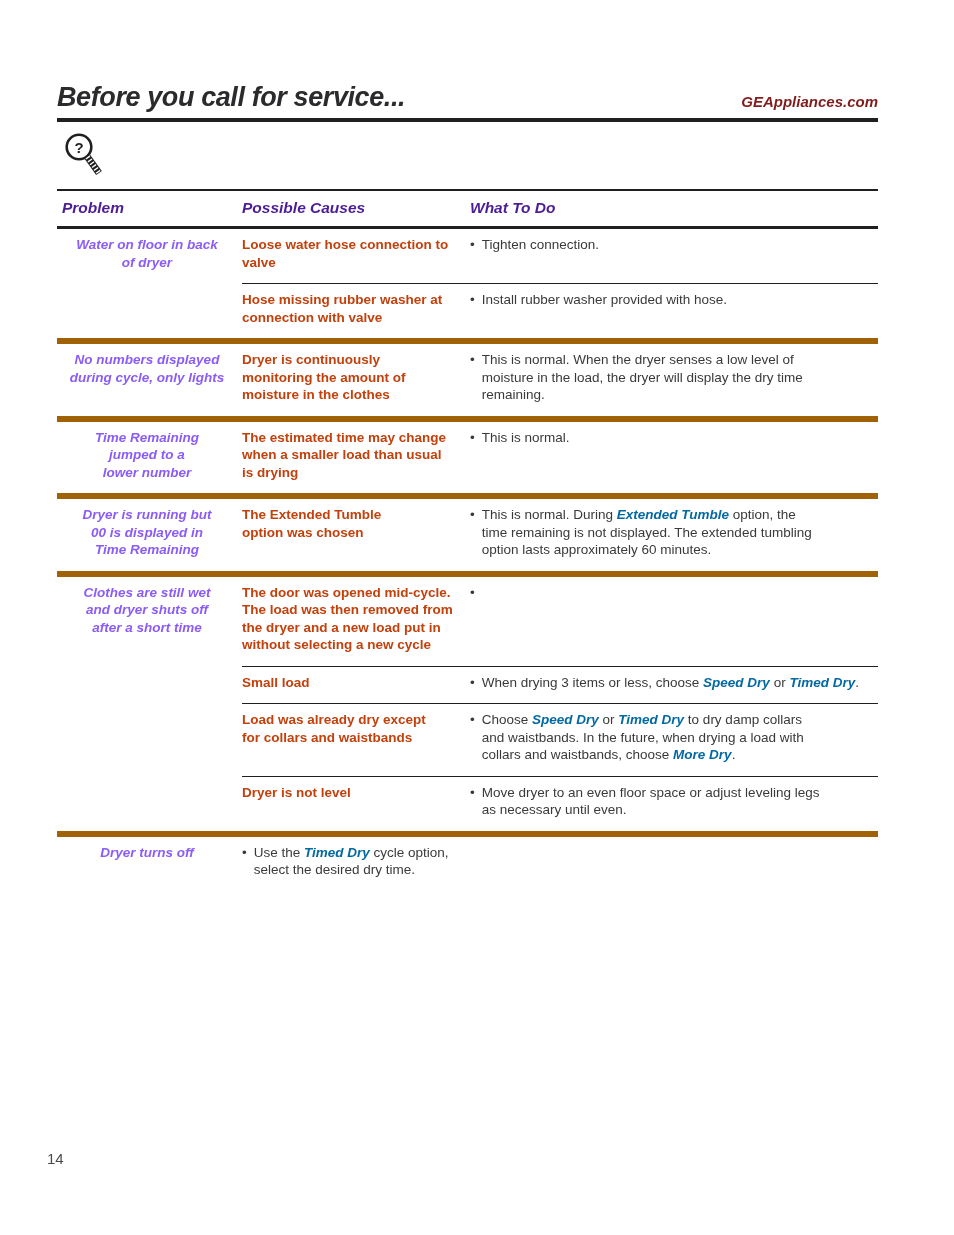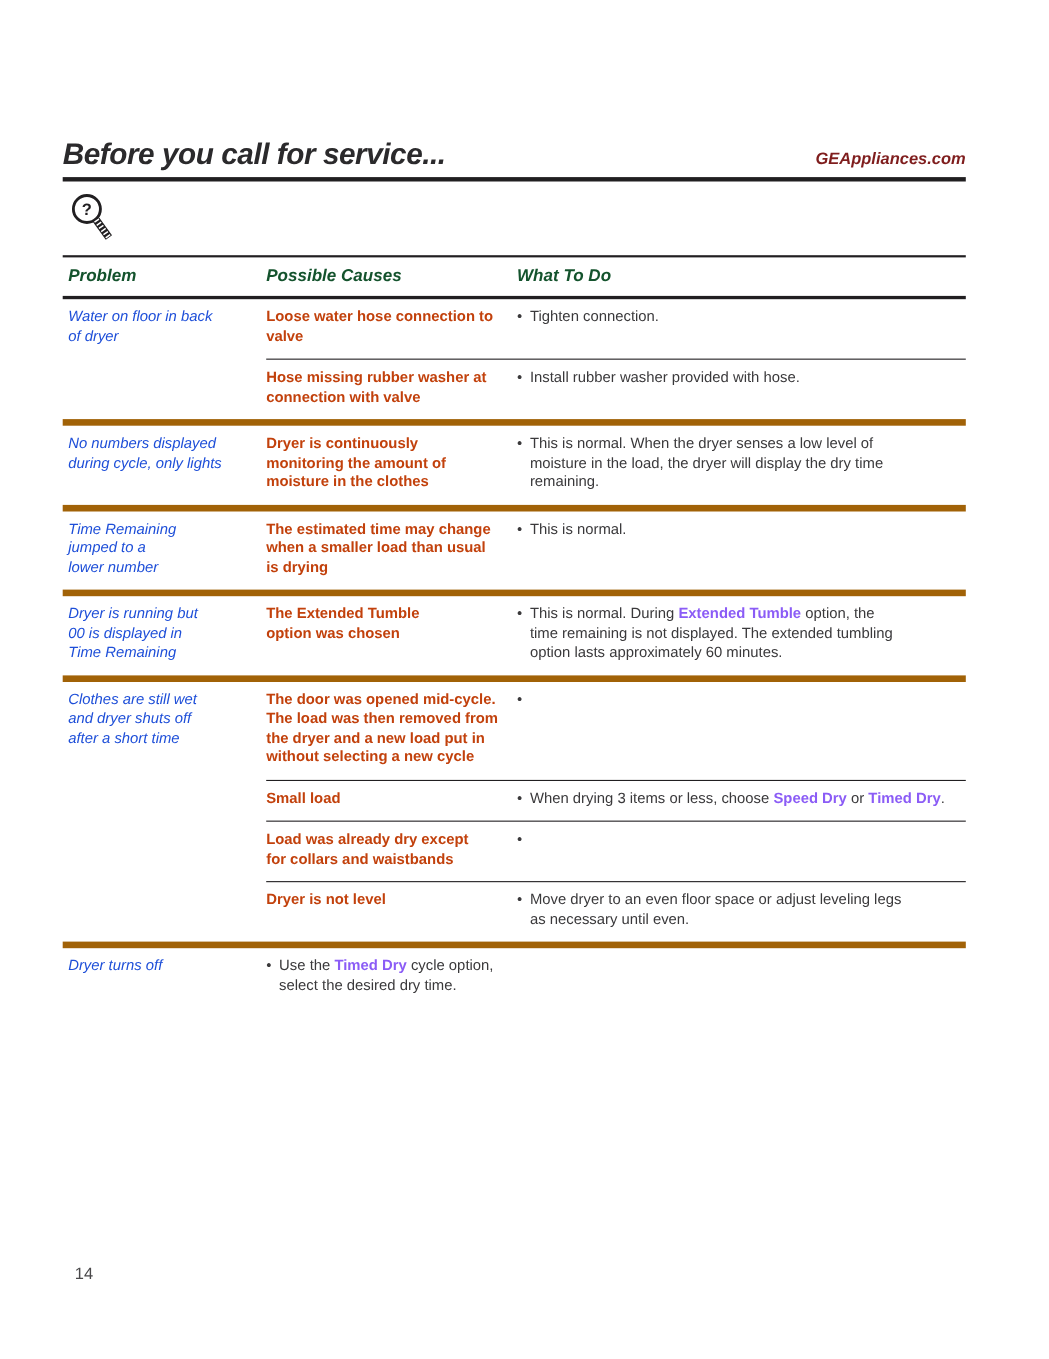--- a/index.html
+++ b/index.html
@@ -6,67 +6,67 @@
   body {
     width:954px; height:1235px; position:relative;
     background:#ffffff;
     font-family:"Liberation Sans", sans-serif;
     color:#3a393b;
     overflow:hidden;
   }
   .content { position:absolute; left:57px; top:82px; width:821px; }
 
   
-  .masthead { display:flex; justify-content:space-between; align-items:flex-end;margin-top:43px; }
+  .masthead { display:flex; justify-content:space-between; align-items:flex-end; }
   .page-title {
     margin:0; font-size:27px; font-weight:bold; font-style:italic;
     color:#2b2a2c; letter-spacing:-0.4px;
   }
   .site {
     font-size:15px; font-weight:bold; font-style:italic; color:#7f1d1d;
     padding-bottom:3px;
   }
   .title-rule { height:4px; background:#211f21; margin-top:5px; }
 
   
   .icon-wrap { margin:9px 0 6px 2px; height:52px; }
 
   
   .thead {
     display:grid; grid-template-columns:185px 228px 1fr;
     border-top:2px solid #211f21; border-bottom:3px solid #211f21;
     padding:8px 0 9px;
-    font-size:15.5px; font-weight:bold; font-style:italic; color:#14532d;
+    font-size:15.5px; font-weight:bold; font-style:italic; color:#4c1d95;
   }
   .thead .hcell:first-child { padding-left:5px; }
 
   .group { display:grid; grid-template-columns:185px 1fr; }
   .group + .group { border-top:6px solid #a16207; }
 
   .problem-cell {
     padding:7px 10px 12px 5px;
     font-size:13.5px; line-height:17.5px;
-    font-weight:normal; font-style:italic; color:#1d4ed8;
+    font-weight:bold; font-style:italic; color:#8b5cf6;text-align:center;
   }
   .row { display:grid; grid-template-columns:228px 1fr; padding:7px 0 12px; }
   .row + .row { border-top:1.5px solid #211f21; }
 
   .cause-cell {
     font-size:13.5px; line-height:17.5px; font-weight:bold; color:#c2410c;
     padding-right:4px; white-space:nowrap;
   }
   .todo-cell {
     font-size:13.5px; line-height:17.5px; color:#3a393b;
     display:flex; gap:7px; align-items:flex-start;
   }
   .bullet { flex:0 0 auto; }
-  .todo-text b.seg { font-weight:bold; color:#8b5cf6; }
+  .todo-text b.seg { font-weight:bold; font-style:italic; color:#0369a1; }
 
   .pagenum {
-    position:absolute; left:68px; top:1150px;
+    position:absolute; left:47px; top:1150px;
     font-size:15px; color:#4a494b;
   }
 </style>
 </head>
 <body>
 
 <div class="content">
 
   <div class="masthead">
     <h1 class="page-title">Before you call for service...</h1>
@@ -158,20 +158,21 @@
               <div class="cause-cell">Small load</div>
               <div class="todo-cell">
                 <span class="bullet">•</span>
                 <span class="todo-text">When drying 3 items or less, choose <b class="seg">Speed Dry</b> or <b class="seg">Timed Dry</b>.</span>
               </div>
             </div>
             <div class="row">
               <div class="cause-cell">Load was already dry except<br>for collars and waistbands</div>
               <div class="todo-cell">
                 <span class="bullet">•</span>
+                <span class="todo-text">Choose <b class="seg">Speed Dry</b> or <b class="seg">Timed Dry</b> to dry damp collars<br>and waistbands. In the future, when drying a load with<br>collars and waistbands, choose <b class="seg">More Dry</b>.</span>
               </div>
             </div>
             <div class="row">
               <div class="cause-cell">Dryer is not level</div>
               <div class="todo-cell">
                 <span class="bullet">•</span>
                 <span class="todo-text">Move dryer to an even floor space or adjust leveling legs<br>as necessary until even.</span>
               </div>
             </div>
           </div>

